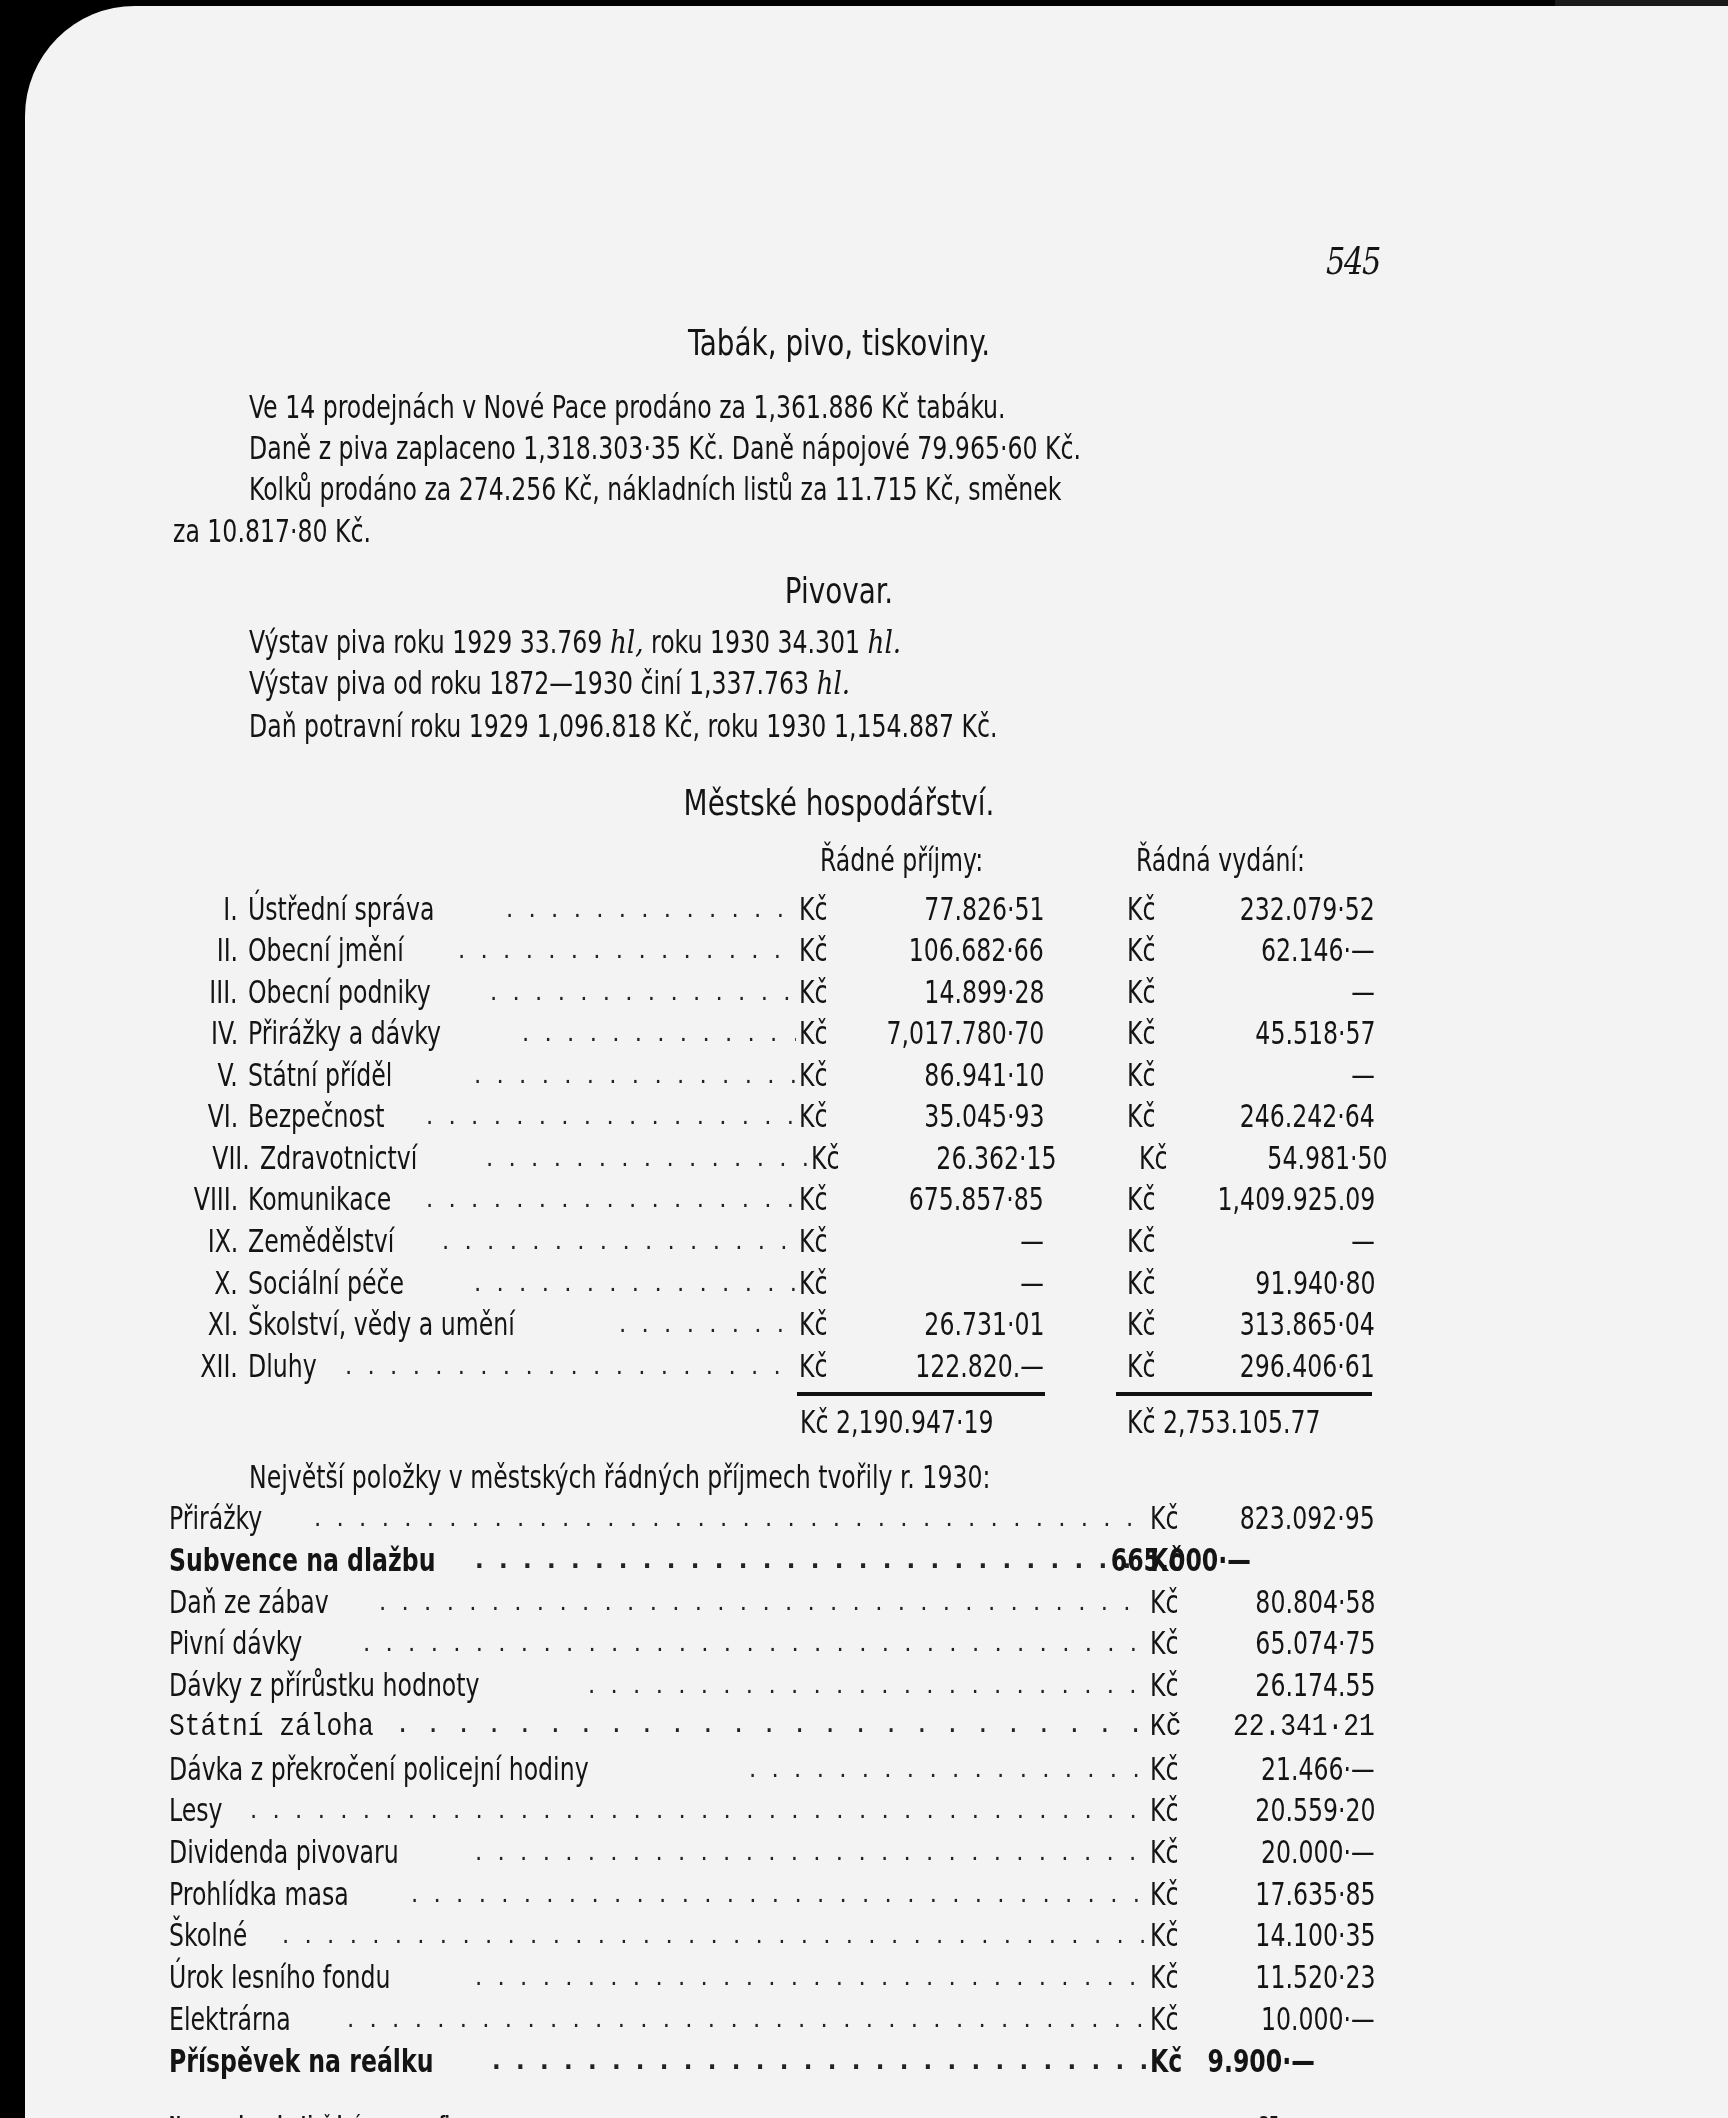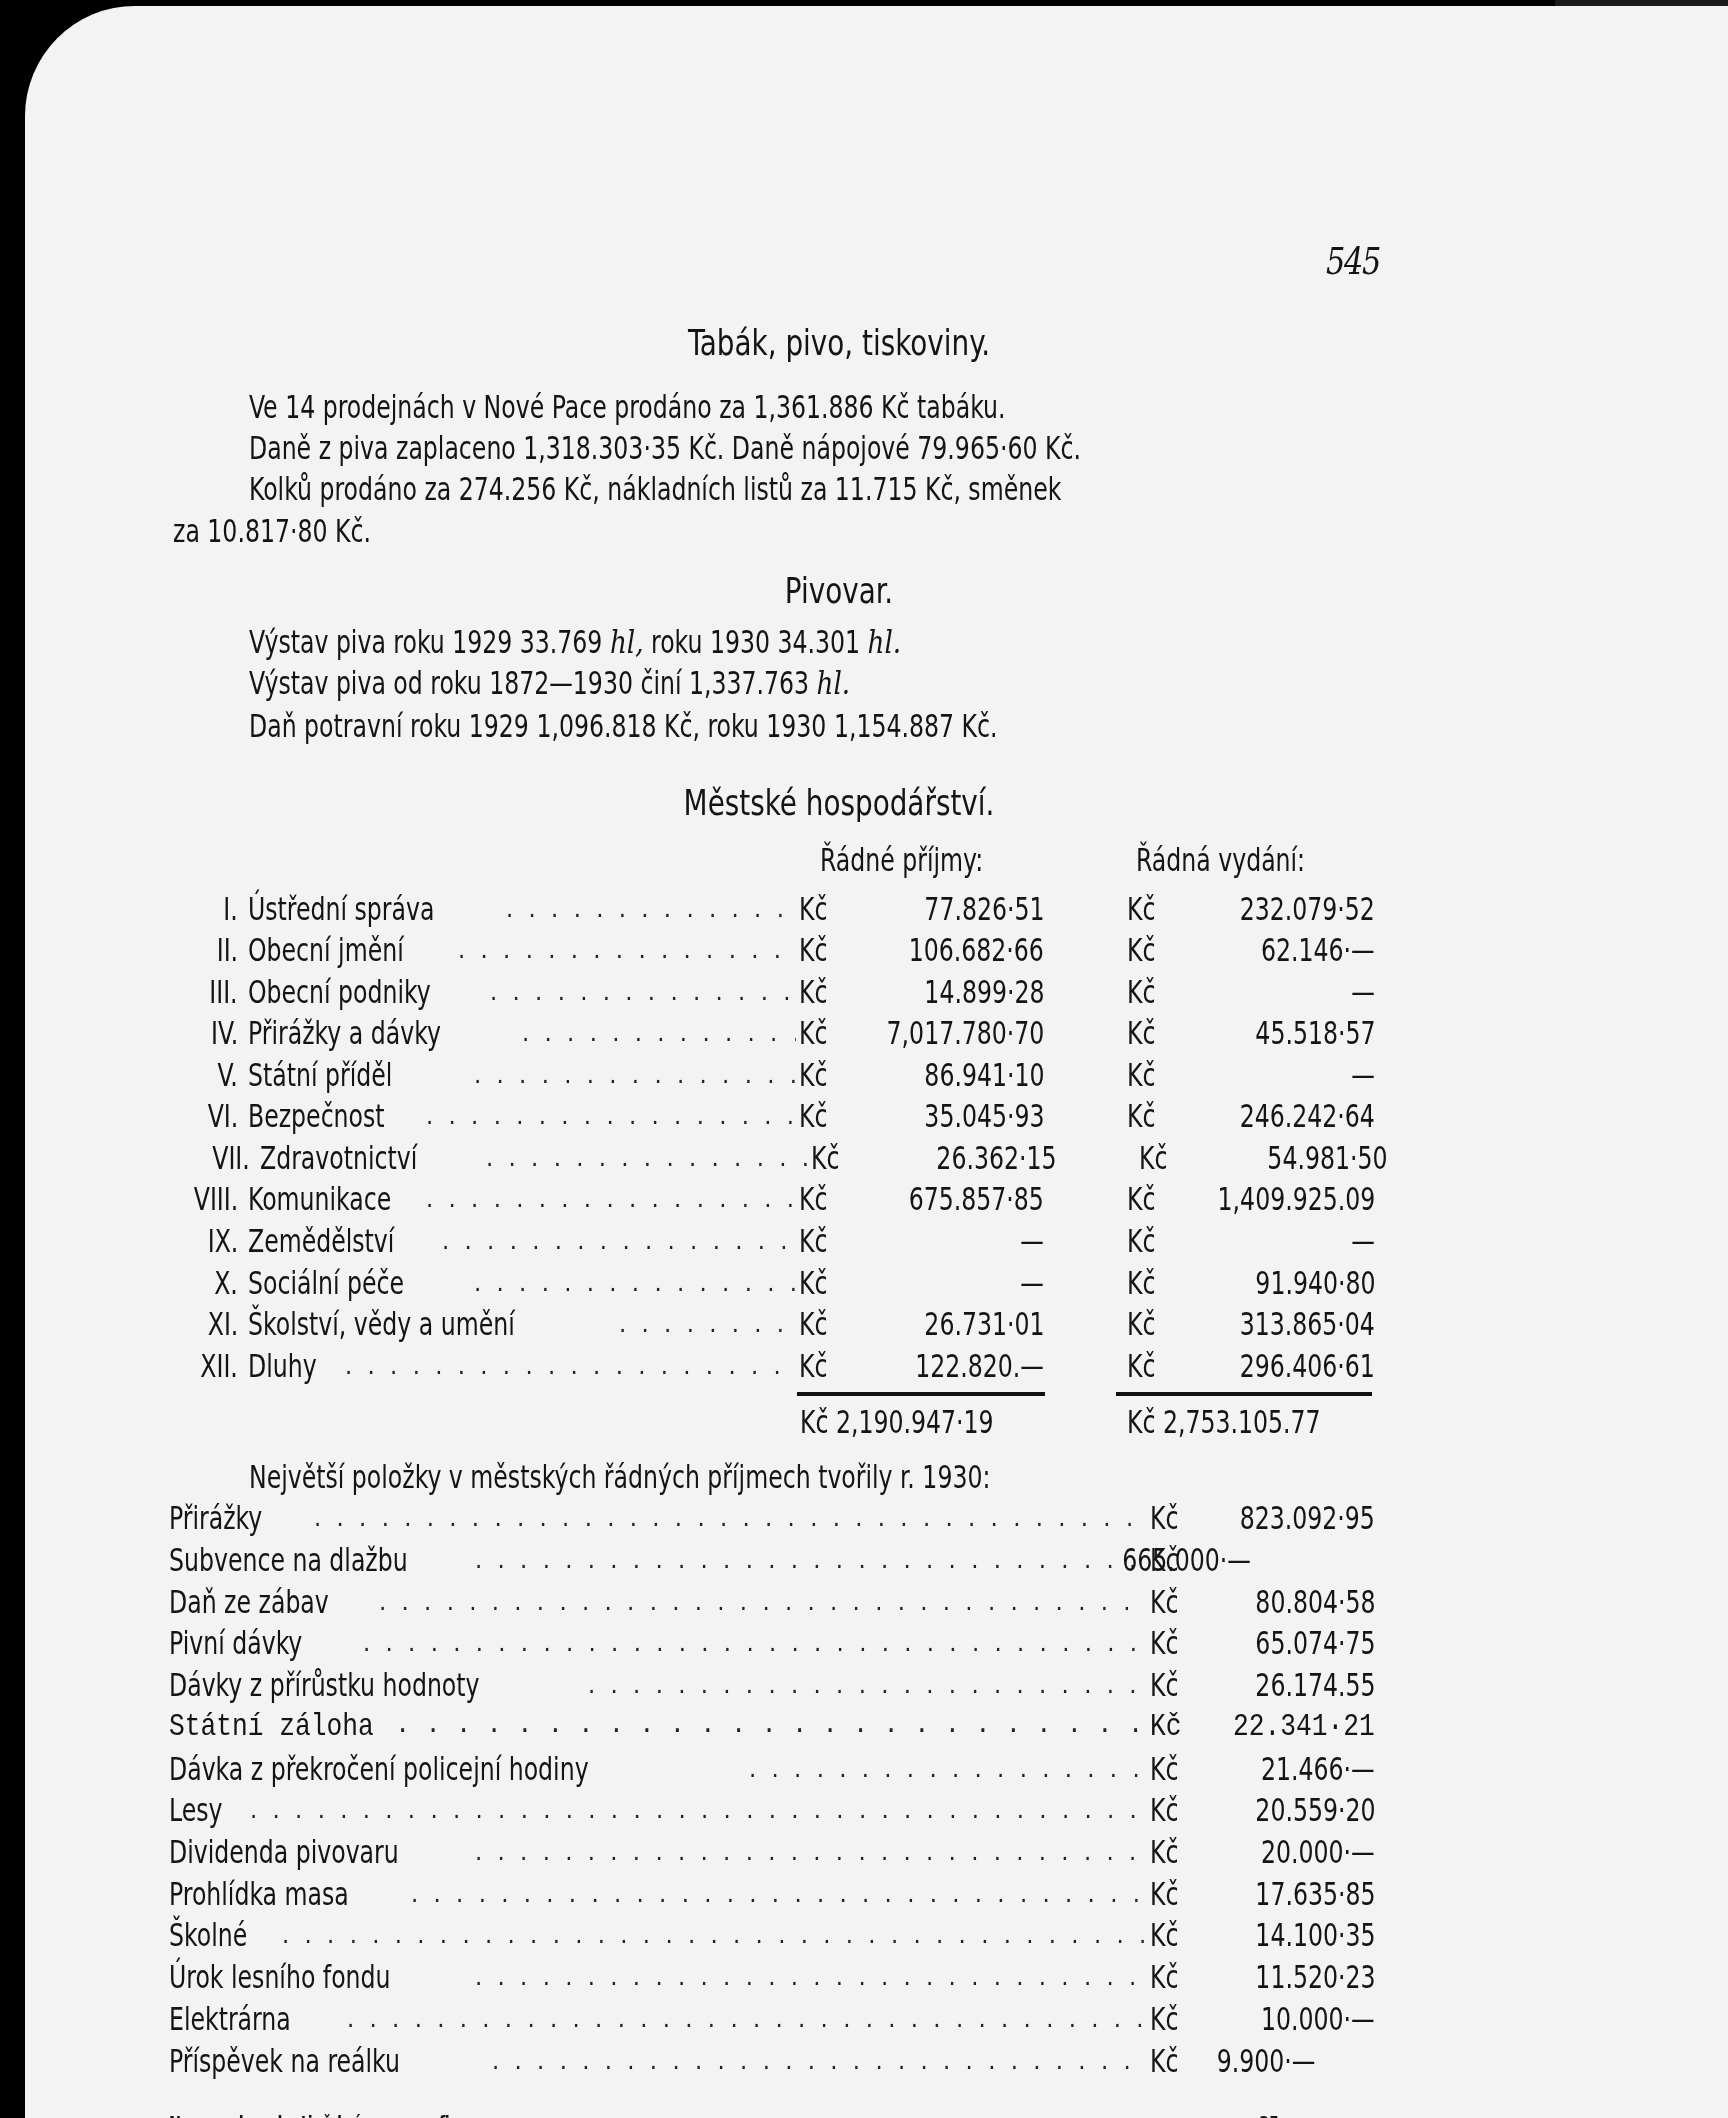--- a/index.html
+++ b/index.html
@@ -174,21 +174,21 @@
 <div class="abs para" style="left:1127px; top:1403px;">Kč 2,753.105.77</div>
 
 <div class="abs para" style="left:249px; top:1458px;">Největší položky v městských řádných příjmech tvořily r. 1930:</div>
 <div id="largest-rows">
     <div class="abs row" style="left: 0px; top: 1499px; width: 1728px;">
       <span class="txt" style="left:169px;">Přirážky</span>
       <span class="dots" style="left:314px; width:832px;">................................................................................</span>
       <span class="txt" style="left:1150px;">Kč</span>
       <span class="txt-r" style="right:353px;">823.092·95</span>
     </div>
-    <div class="abs row" style="left: 0px; top: 1541px; width: 1604px;">
+    <div class="abs row" style="left: 0px; top: 1541px; width: 1604px; font-weight: bold;">
       <span class="txt" style="left:169px;">Subvence na dlažbu</span>
       <span class="dots" style="left:475px; width:671px;">................................................................................</span>
       <span class="txt" style="left:1150px;">Kč</span>
       <span class="txt-r" style="right:353px;">665.000·—</span>
     </div>
     <div class="abs row" style="left: 0px; top: 1583px; width: 1728px;">
       <span class="txt" style="left:169px;">Daň ze zábav</span>
       <span class="dots" style="left:379px; width:767px;">................................................................................</span>
       <span class="txt" style="left:1150px;">Kč</span>
       <span class="txt-r" style="right:353px;">80.804·58</span>
@@ -246,21 +246,21 @@
       <span class="dots" style="left:475px; width:671px;">................................................................................</span>
       <span class="txt" style="left:1150px;">Kč</span>
       <span class="txt-r" style="right:353px;">11.520·23</span>
     </div>
     <div class="abs row" style="left: 0px; top: 2000px; width: 1728px;">
       <span class="txt" style="left:169px;">Elektrárna</span>
       <span class="dots" style="left:347px; width:800px;">................................................................................</span>
       <span class="txt" style="left:1150px;">Kč</span>
       <span class="txt-r" style="right:353px;">10.000·—</span>
     </div>
-    <div class="abs row" style="left: 0px; top: 2042px; width: 1668px;">
+    <div class="abs row" style="left: 0px; top: 2042px; width: 1668px; font-weight: bold;">
       <span class="txt" style="left:169px;">Příspěvek na reálku</span>
       <span class="dots" style="left:492px; width:655px;">................................................................................</span>
       <span class="txt" style="left:1150px;">Kč</span>
       <span class="txt-r" style="right:353px;">9.900·—</span>
     </div>
   </div>
 
 <div class="abs footer" style="left:169px; top:2112px;">Novopacko, vlastivědná monografie.</div>
 <div class="abs footer" style="left:1259px; top:2112px;">35</div>
 

